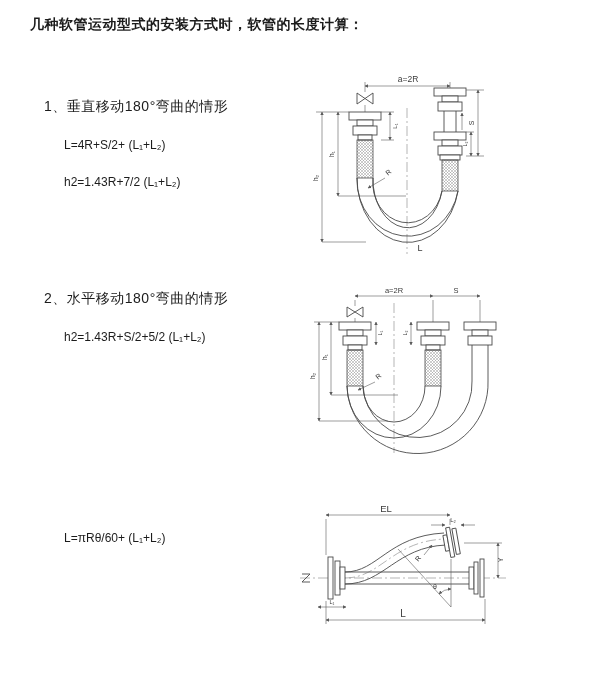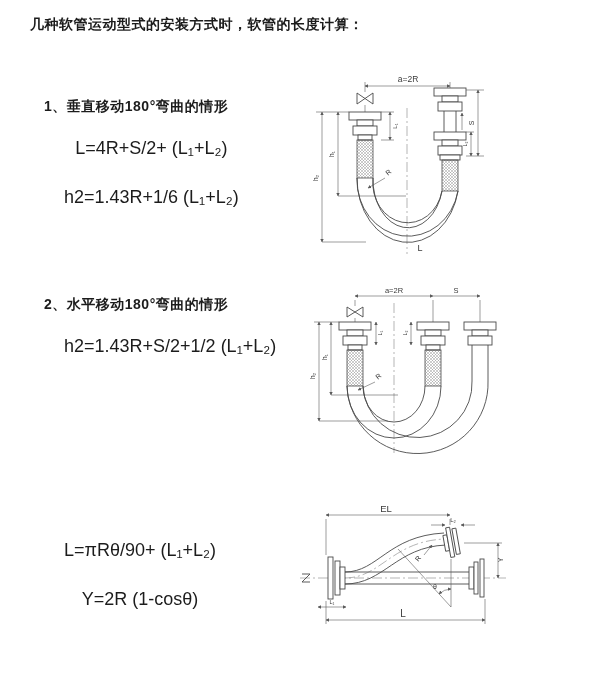--- a/index.html
+++ b/index.html
@@ -2,50 +2,49 @@
 <html><head>
 <meta charset="utf-8">
 <style>
   html,body{margin:0;padding:0;}
   body{
     width:600px;height:675px;position:relative;background:#ffffff;
     font-family:"Liberation Sans","DejaVu Sans",sans-serif;color:#1c1c1c;overflow:hidden;
   }
   .title{position:absolute;left:30px;top:16px;font-size:14px;font-weight:bold;letter-spacing:0.5px;text-align:center;}
   .section{position:absolute;left:44px;}
-  .section .heading{font-size:14px;font-weight:bold;letter-spacing:0.5px;margin:0 0 13px 0;}
-  .section .formula{font-size:18px;margin:16px 0 0 20px;line-height:33px;white-space:nowrap;text-align:center;}
+  .section .heading{font-size:14px;font-weight:normal;letter-spacing:0.5px;margin:0 0 13px 0;}
+  .section .formula{font-size:12px;margin:4px 0 0 20px;line-height:33px;white-space:nowrap;}
   .diagram{position:absolute;}
   
   .draw{stroke:#4a4a4a;stroke-width:0.9;fill:none;}
   .fit{stroke:#4a4a4a;stroke-width:0.9;fill:#ffffff;}
   .braid{stroke:#4a4a4a;stroke-width:0.8;}
   .dim{stroke:#5a5a5a;stroke-width:0.6;fill:none;}
   .cl{stroke:#6a6a6a;stroke-width:0.5;fill:none;stroke-dasharray:10 3 2 3;}
   .dimtxt{fill:#3a3a3a;font-family:"Liberation Sans","DejaVu Sans",sans-serif;}
 </style>
 </head>
 <body>
 
 <div class="title">几种软管运动型式的安装方式时，软管的长度计算：</div>
 
 <div class="section" style="top:98px">
   <div class="heading">1、垂直移动180°弯曲的情形</div>
   <div class="formula">L=4R+S/2+ (L₁+L₂)</div>
-  <div class="formula">h2=1.43R+1/6 (L₁+L₂)</div>
+  <div class="formula">h2=1.43R+7/2 (L₁+L₂)</div>
 </div>
 
-<div class="section" style="top:296px">
+<div class="section" style="top:290px">
   <div class="heading">2、水平移动180°弯曲的情形</div>
-  <div class="formula">h2=1.43R+S/2+1/2 (L₁+L₂)</div>
+  <div class="formula">h2=1.43R+S/2+5/2 (L₁+L₂)</div>
 </div>
 
 <div class="section" style="top:518px">
-  <div class="formula">L=πRθ/90+ (L₁+L₂)</div>
-  <div class="formula">Y=2R (1-cosθ)</div>
+  <div class="formula">L=πRθ/60+ (L₁+L₂)</div>
 </div>
 
 <svg class="diagram" style="left:308px;top:66px" width="280" height="190" viewBox="0 0 280 190">
   <defs>
     <marker id="ar1" viewBox="0 0 10 10" refX="9" refY="5" markerWidth="6" markerHeight="6" orient="auto-start-reverse">
       <path d="M0,0 L10,5 L0,10 z" fill="#5a5a5a"></path>
     </marker>
     <pattern id="br1" width="3" height="3" patternUnits="userSpaceOnUse">
       <path d="M0,3 L3,0 M0,0 L3,3" stroke="#808080" stroke-width="0.4"></path>
     </pattern>

